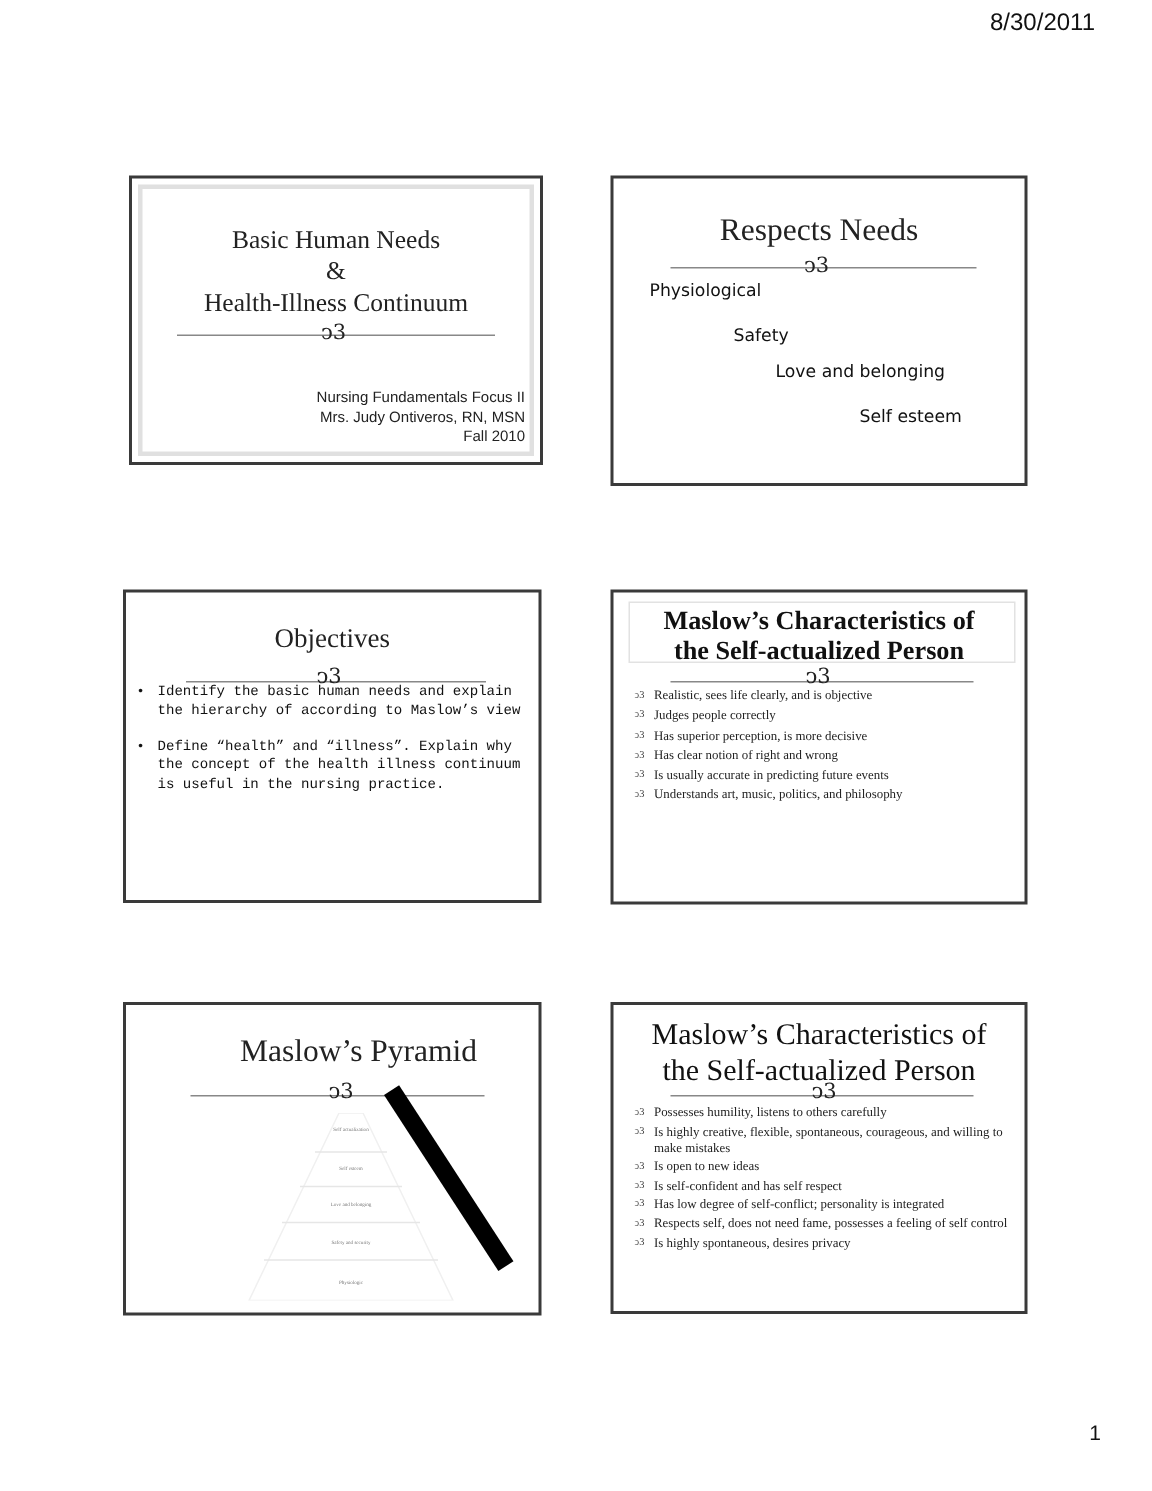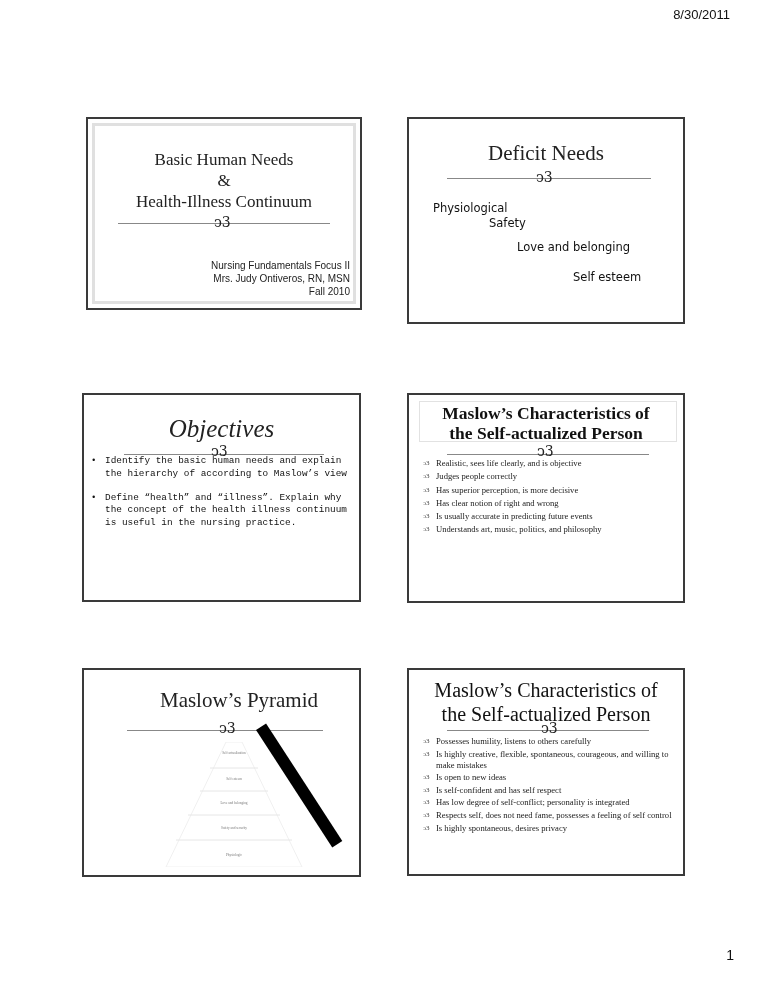--- a/index.html
+++ b/index.html
@@ -1,20 +1,20 @@
 <!DOCTYPE html>
 <html><head>
   <meta charset="utf-8">
   <style>
     html, body { margin: 0; padding: 0; background: #ffffff; }
     body {
       width: 768px; height: 994px; position: relative; overflow: hidden;
       font-family: "Liberation Sans", sans-serif; color: #000;
     }
-    .hdr-date { position: absolute; right: 38px; top: 7px; font-size: 13px; color: #111; }
+    .hdr-date { position: absolute; right: 38px; top: 7px; font-size: 16px; color: #111; }
     .pg-num { position: absolute; right: 34px; top: 947px; font-size: 14px; color: #111; }
 
     .slide {
       position: absolute; box-sizing: border-box;
       border: 2px solid #3a3a3a; background: #fff; overflow: hidden;
     }
     .s1 { left: 86px; top: 117px; width: 276px; height: 193px; }
     .s2 { left: 407px; top: 117px; width: 278px; height: 207px; }
     .s3 { left: 82px; top: 393px; width: 279px; height: 209px; }
     .s4 { left: 407px; top: 393px; width: 278px; height: 210px; }
@@ -40,21 +40,21 @@
     .s1 .t1 { top: 30px; font-size: 17px; line-height: 21px; }
     .s1 .rule { left: 30px; right: 30px; top: 104px; }
     .s1 .flourish { left: 126px; top: 96px; }
     .s1 .sub { position: absolute; right: 10px; top: 140px; text-align: right; font-size: 10px; line-height: 13px; color: #222; }
 
     .s2 .t1 { top: 22px; font-size: 21px; }
     .s2 .rule { left: 38px; right: 32px; top: 59px; }
     .s2 .flourish { left: 127px; top: 51px; }
     .dn { position: absolute; font-family: "DejaVu Sans", sans-serif; font-size: 11.5px; color: #111; }
 
-    .s3 .t1 { top: 20px; font-size: 25px; font-style: italic; }
+    .s3 .t1 { top: 20px; font-size: 18px; }
     .s3 .rule { left: 40px; right: 35px; top: 59px; }
     .s3 .flourish { left: 127px; top: 49px; }
     .obj-list { position: absolute; left: 6px; right: 6px; top: 60px; margin: 0; padding: 0; list-style: none; }
     .obj-list li {
       position: relative; padding-left: 15px; font-family: Liberation Mono, monospace;
       font-size: 9.4px; line-height: 12.8px; color: #111; margin-bottom: 11px;
     }
     .obj-list li::before { content: "\2022"; position: absolute; left: 1px; top: 0; font-size: 9px; }
 
     .s4 .tbox {
@@ -106,24 +106,24 @@
   <div class="rule"></div>
   <div class="flourish">ↄ3</div>
   <div class="sub">
     <div>Nursing Fundamentals Focus II</div>
     <div>Mrs. Judy Ontiveros, RN, MSN</div>
     <div>Fall 2010</div>
   </div>
 </div>
 
 <div class="slide s2">
-  <div class="title-center t1 serif">Deficit Needs</div>
+  <div class="title-center t1 serif">Respects Needs</div>
   <div class="rule"></div>
   <div class="flourish">ↄ3</div>
-  <div class="dn" style="left:24px; top:82px;text-align:center;">Physiological</div>
+  <div class="dn" style="left:24px; top:67px;text-align:center;">Physiological</div>
   <div class="dn" style="left:80px; top:97px;">Safety</div>
   <div class="dn" style="left:108px; top:121px;">Love and belonging</div>
   <div class="dn" style="left:164px; top:151px;">Self esteem</div>
 </div>
 
 <div class="slide s3">
   <div class="title-center t1 serif">Objectives</div>
   <div class="rule"></div>
   <div class="flourish">ↄ3</div>
   <ul class="obj-list">

